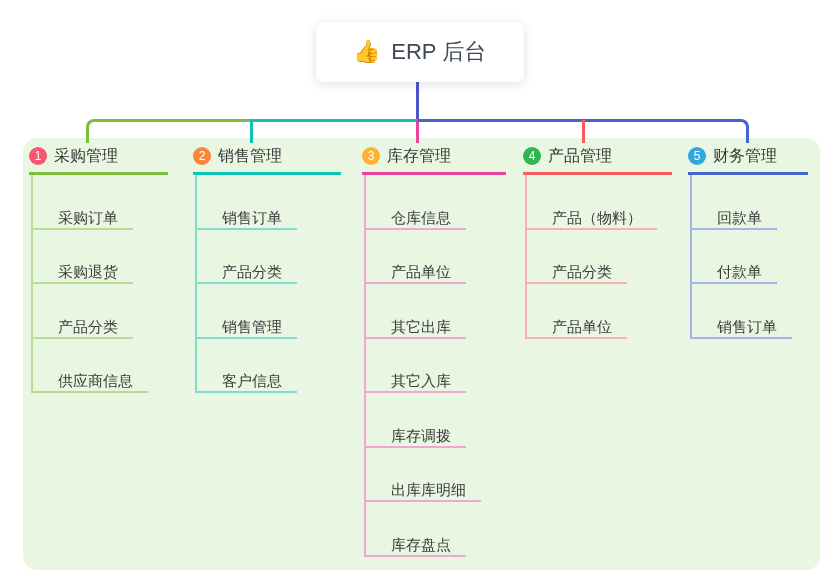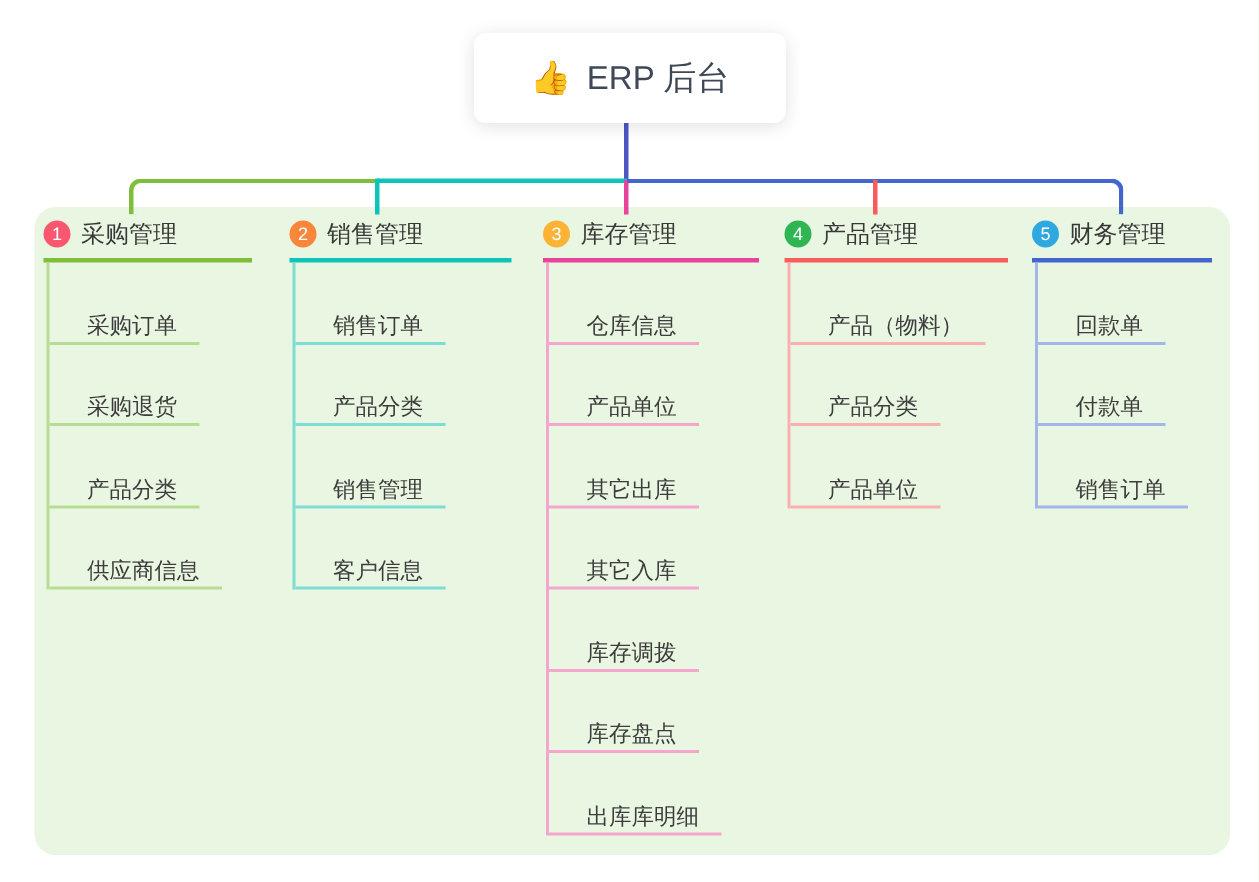--- a/index.html
+++ b/index.html
@@ -119,22 +119,22 @@
     <div class="bhead">
       <span class="badge">3</span>
       <span>库存管理</span>
     </div>
     <div class="children">
       <div class="child">仓库信息</div>
       <div class="child">产品单位</div>
       <div class="child">其它出库</div>
       <div class="child">其它入库</div>
       <div class="child">库存调拨</div>
+      <div class="child">出库库明细</div>
       <div class="child">库存盘点</div>
-      <div class="child">出库库明细</div>
     </div>
   </div>
 
   <div class="branch b4" style="--main: #f75d5d; --light: #fbafaf; --badge: #2fb552;">
     <div class="bhead">
       <span class="badge">4</span>
       <span>产品管理</span>
     </div>
     <div class="children">
       <div class="child">产品（物料）</div>

